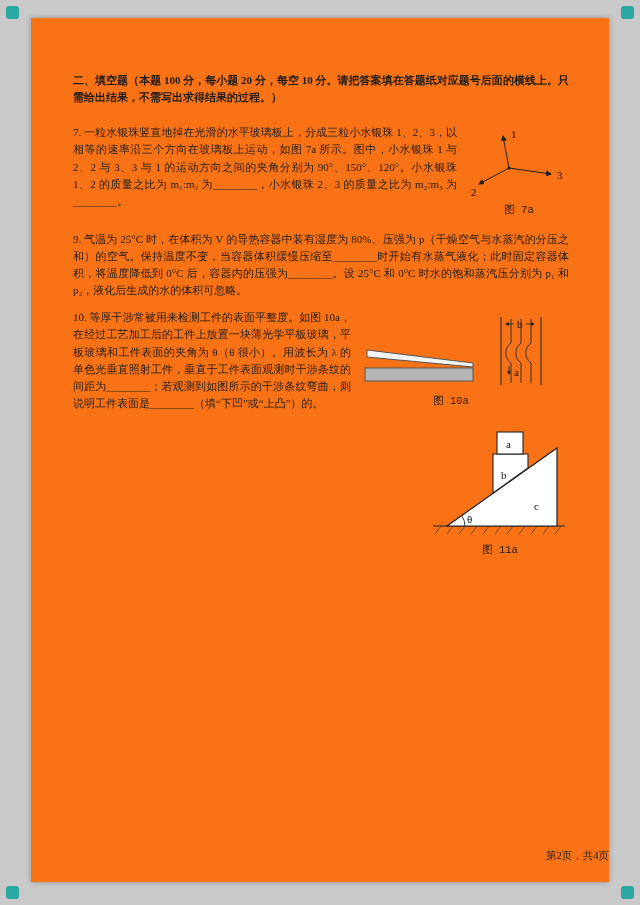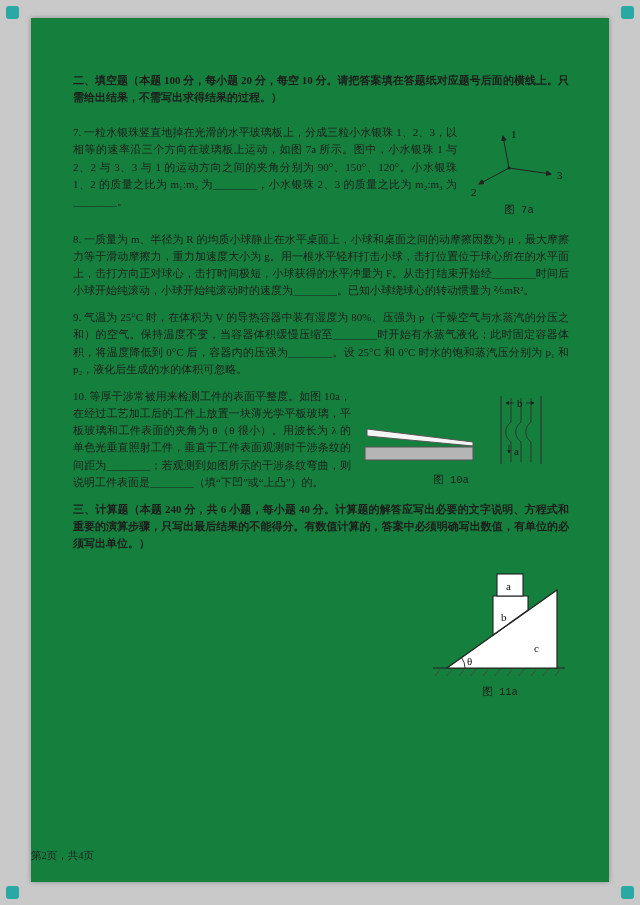--- a/index.html
+++ b/index.html
@@ -15,21 +15,21 @@
     position: absolute; width: 13px; height: 13px;
     background: #2aa8a4; border-radius: 3px;
   }
   .corner.tl { left: 6px; top: 6px; }
   .corner.tr { right: 6px; top: 6px; }
   .corner.bl { left: 6px; bottom: 6px; }
   .corner.br { right: 6px; bottom: 6px; }
   .page {
     position: absolute; left: 31px; top: 18px;
     width: 578px; height: 864px;
-    background: #15803d;
+    background: #f97316;
     box-shadow: 0 0 5px rgba(0,0,0,.3);
     padding: 54px 40px 40px 42px;
     color: #1c1c1c;
     font-size: 11px;
     line-height: 1.56;
   }
   .heading {
     font-weight: bold;
     margin: 0 0 18px 0;
     text-align: justify;
@@ -44,21 +44,21 @@
   }
   .figure svg { display: block; margin: 0 auto; }
   .caption { font-size: 10.5px; margin-top: 2px; color: #1c1c1c; font-family: Liberation Mono, monospace; }
   .caption.right-align { text-align: center; padding-right: 30px; }
   svg text {
     font-family: "Liberation Serif", "DejaVu Serif", serif;
     font-size: 11px; fill: #111;
   }
   .footer {
     position: absolute; bottom: 18px; left: 0; width: 100%;
-    text-align: left; font-size: 10.5px; color: #222;
+    text-align: right; font-size: 10.5px; color: #222;
   }
 </style>
 </head>
 <body>
 
 <div>
   <div class="corner tl"></div>
   <div class="corner tr"></div>
   <div class="corner bl"></div>
   <div class="corner br"></div>
@@ -82,23 +82,20 @@
           <circle cx="40" cy="42" r="1.6" fill="#222"></circle>
           <text x="42" y="12">1</text>
           <text x="2" y="70">2</text>
           <text x="88" y="53">3</text>
         </svg>
         <div class="caption">图 7a</div>
       </div>
       <p class="qtext">7. 一粒水银珠竖直地掉在光滑的水平玻璃板上，分成三粒小水银珠 1、2、3，以相等的速率沿三个方向在玻璃板上运动，如图 7a 所示。图中，小水银珠 1 与 2、2 与 3、3 与 1 的运动方向之间的夹角分别为 90°、150°、120°。小水银珠 1、2 的质量之比为 m₁:m₂ 为________，小水银珠 2、3 的质量之比为 m₂:m₃ 为________。</p>
     </div>
 
-    <div class="question">
-      <p class="qtext">8. 一质量为 m、半径为 R 的均质小球静止在水平桌面上，小球和桌面之间的动摩擦因数为 μ，最大摩擦力等于滑动摩擦力，重力加速度大小为 g。用一根水平轻杆打击小球，击打位置位于球心所在的水平面上，击打方向正对球心，击打时间极短，小球获得的水平冲量为 F。从击打结束开始经________时间后小球开始纯滚动，小球开始纯滚动时的速度为________。已知小球绕球心的转动惯量为 ⅖mR²。</p>
-    </div>
 
     <div class="question">
       <p class="qtext">9. 气温为 25°C 时，在体积为 V 的导热容器中装有湿度为 80%、压强为 p（干燥空气与水蒸汽的分压之和）的空气。保持温度不变，当容器体积缓慢压缩至________时开始有水蒸气液化；此时固定容器体积，将温度降低到 0°C 后，容器内的压强为________。设 25°C 和 0°C 时水的饱和蒸汽压分别为 p₁ 和 p₂，液化后生成的水的体积可忽略。</p>
     </div>
 
     <div class="question">
       <div class="figure">
         <svg width="206" height="80" viewBox="0 0 206 80">
           <defs>
             <marker id="ah10" markerWidth="6" markerHeight="6" refX="4" refY="2.5" orient="auto">
@@ -120,21 +117,20 @@
           <text x="154" y="17">b</text>
 
           <line x1="146" y1="55" x2="146" y2="63" stroke="#222" stroke-width="0.8" marker-end="url(#ah10)"></line>
           <text x="151" y="65">a</text>
         </svg>
         <div class="caption right-align">图 10a</div>
       </div>
       <p class="qtext">10. 等厚干涉常被用来检测工件的表面平整度。如图 10a，在经过工艺加工后的工件上放置一块薄光学平板玻璃，平板玻璃和工件表面的夹角为 θ（θ 很小）。用波长为 λ 的单色光垂直照射工件，垂直于工件表面观测时干涉条纹的间距为________；若观测到如图所示的干涉条纹弯曲，则说明工件表面是________（填“下凹”或“上凸”）的。</p>
     </div>
 
-    <p class="heading calc">三、计算题（本题 240 分，共 6 小题，每小题 40 分。计算题的解答应写出必要的文字说明、方程式和重要的演算步骤，只写出最后结果的不能得分。有数值计算的，答案中必须明确写出数值，有单位的必须写出单位。）</p>
 
     <div class="question">
       <div class="figure">
         <svg width="138" height="116" viewBox="0 0 138 116">
 
           <line x1="2" y1="102" x2="134" y2="102" stroke="#222" stroke-width="1.2"></line>
           <g stroke="#444" stroke-width="0.8">
             <line x1="10" y1="102" x2="4" y2="110"></line>
             <line x1="22" y1="102" x2="16" y2="110"></line>
             <line x1="34" y1="102" x2="28" y2="110"></line>

